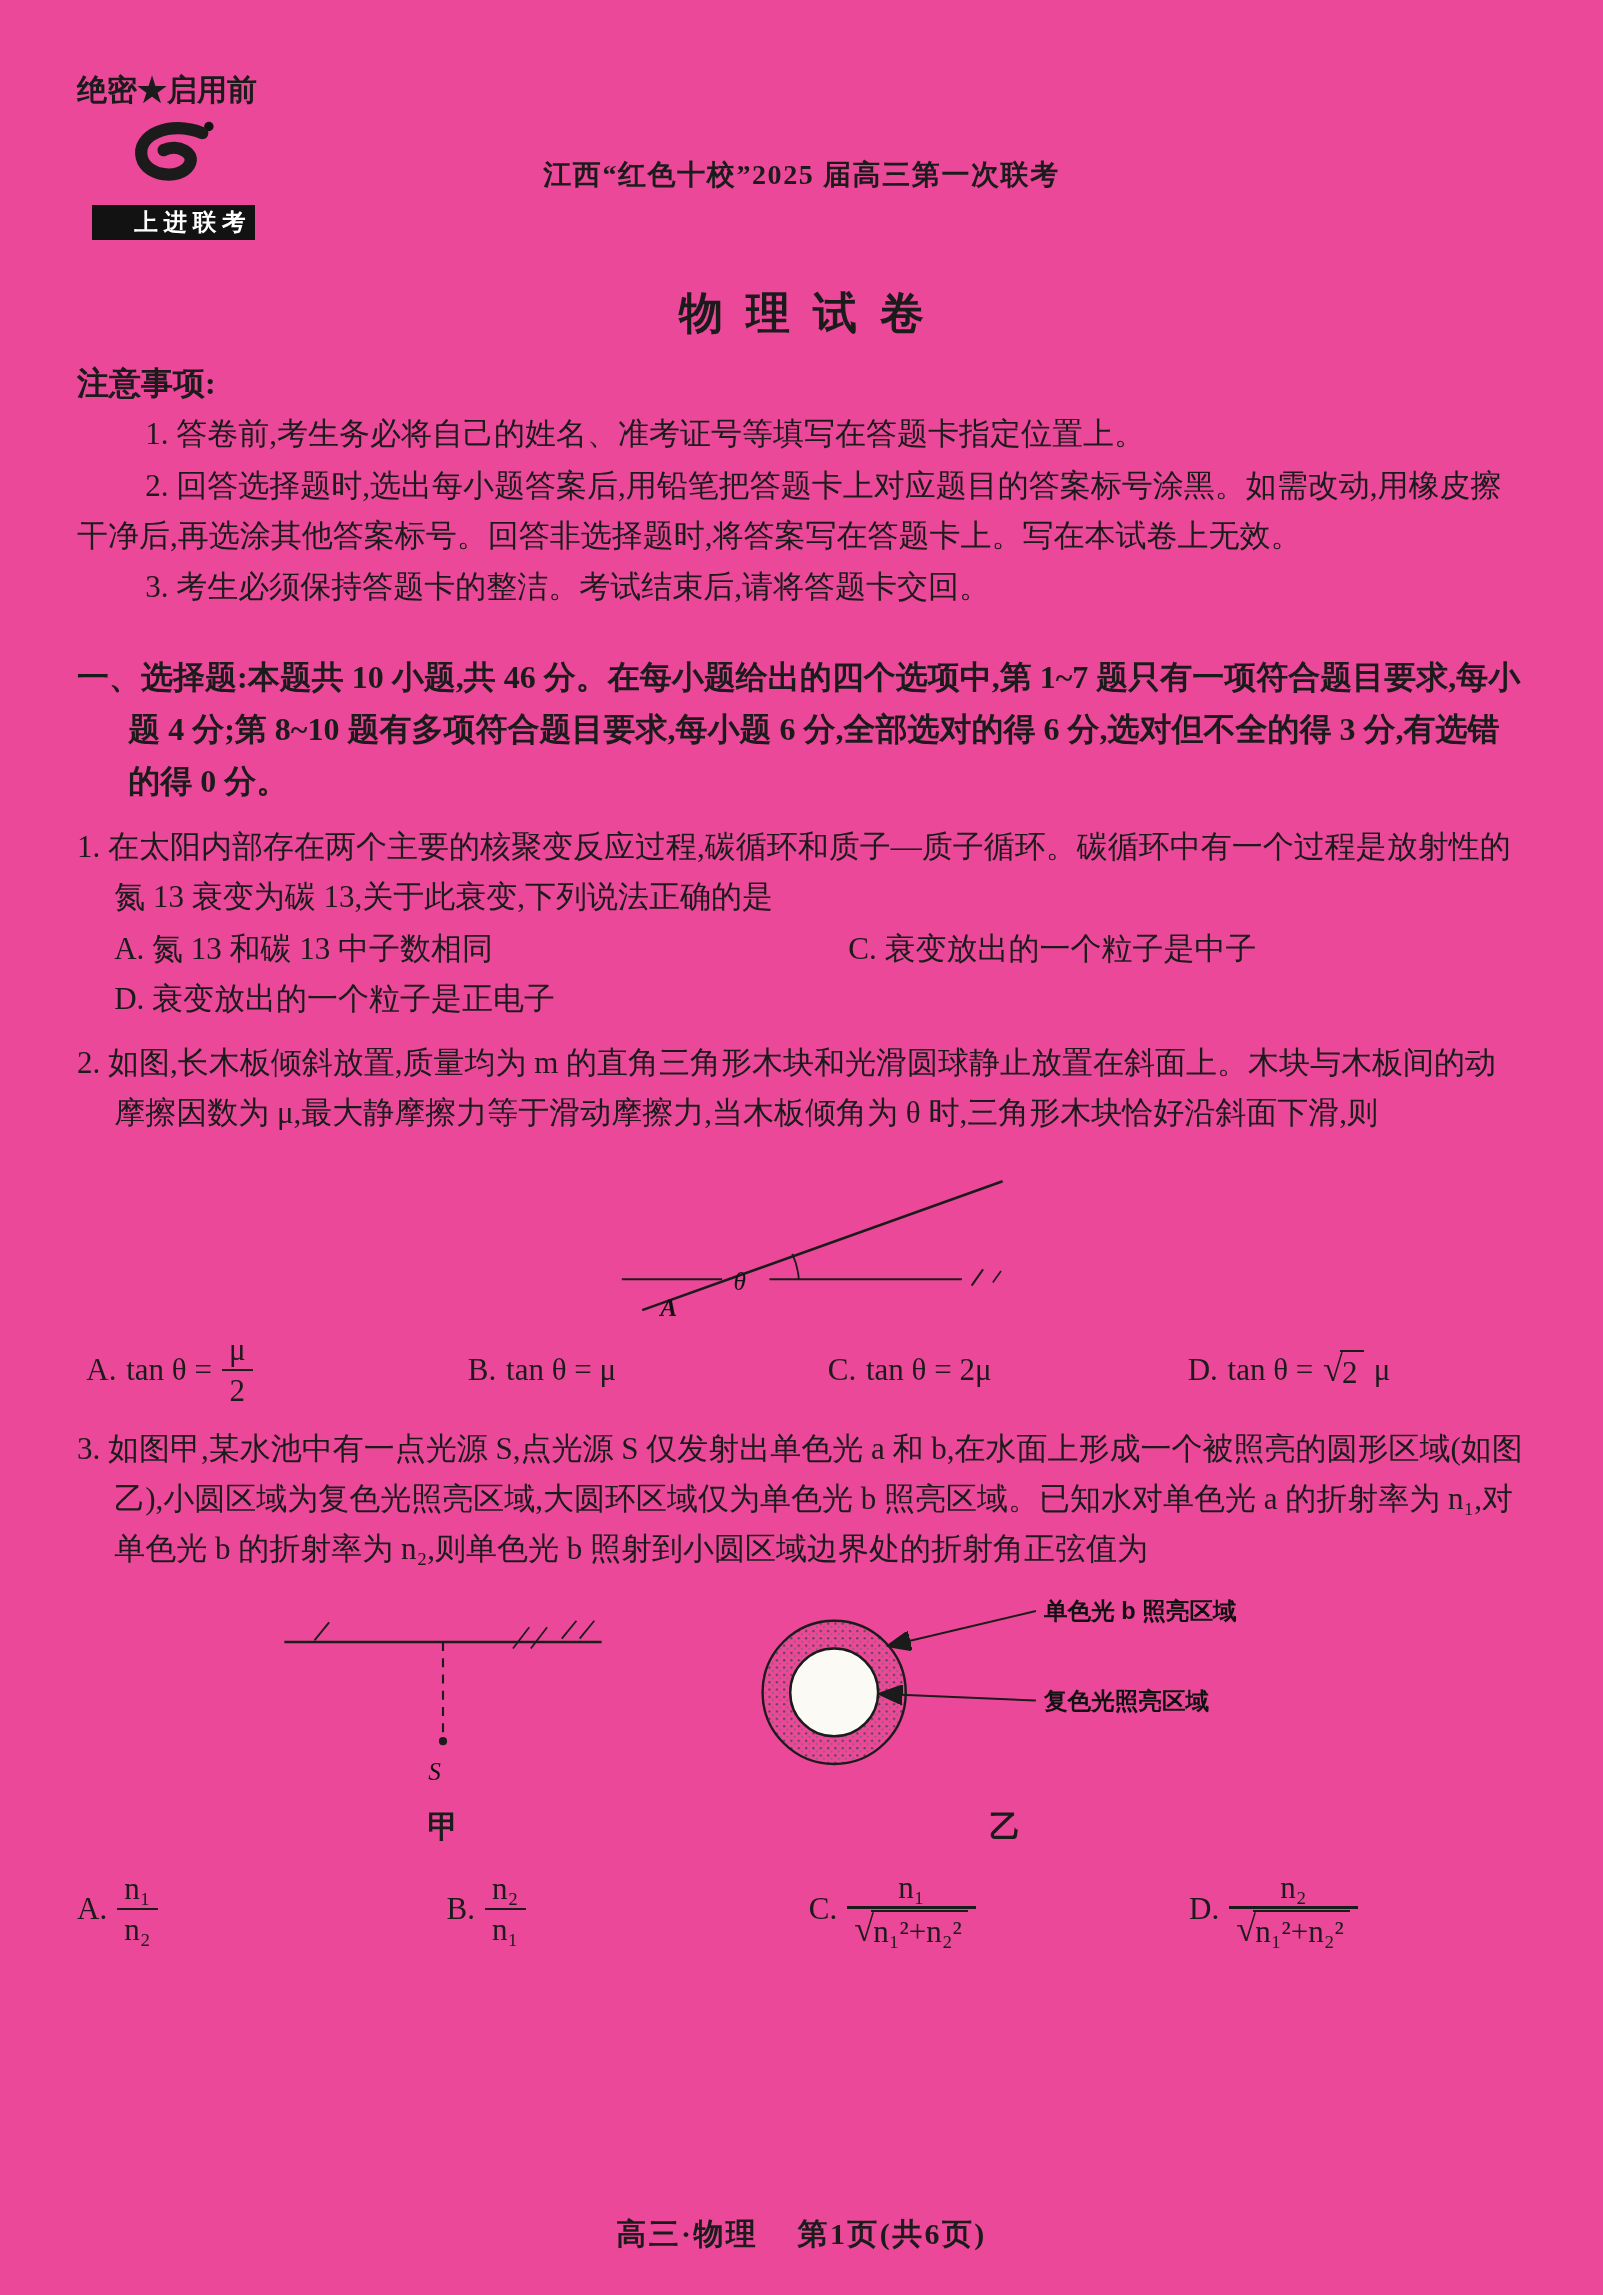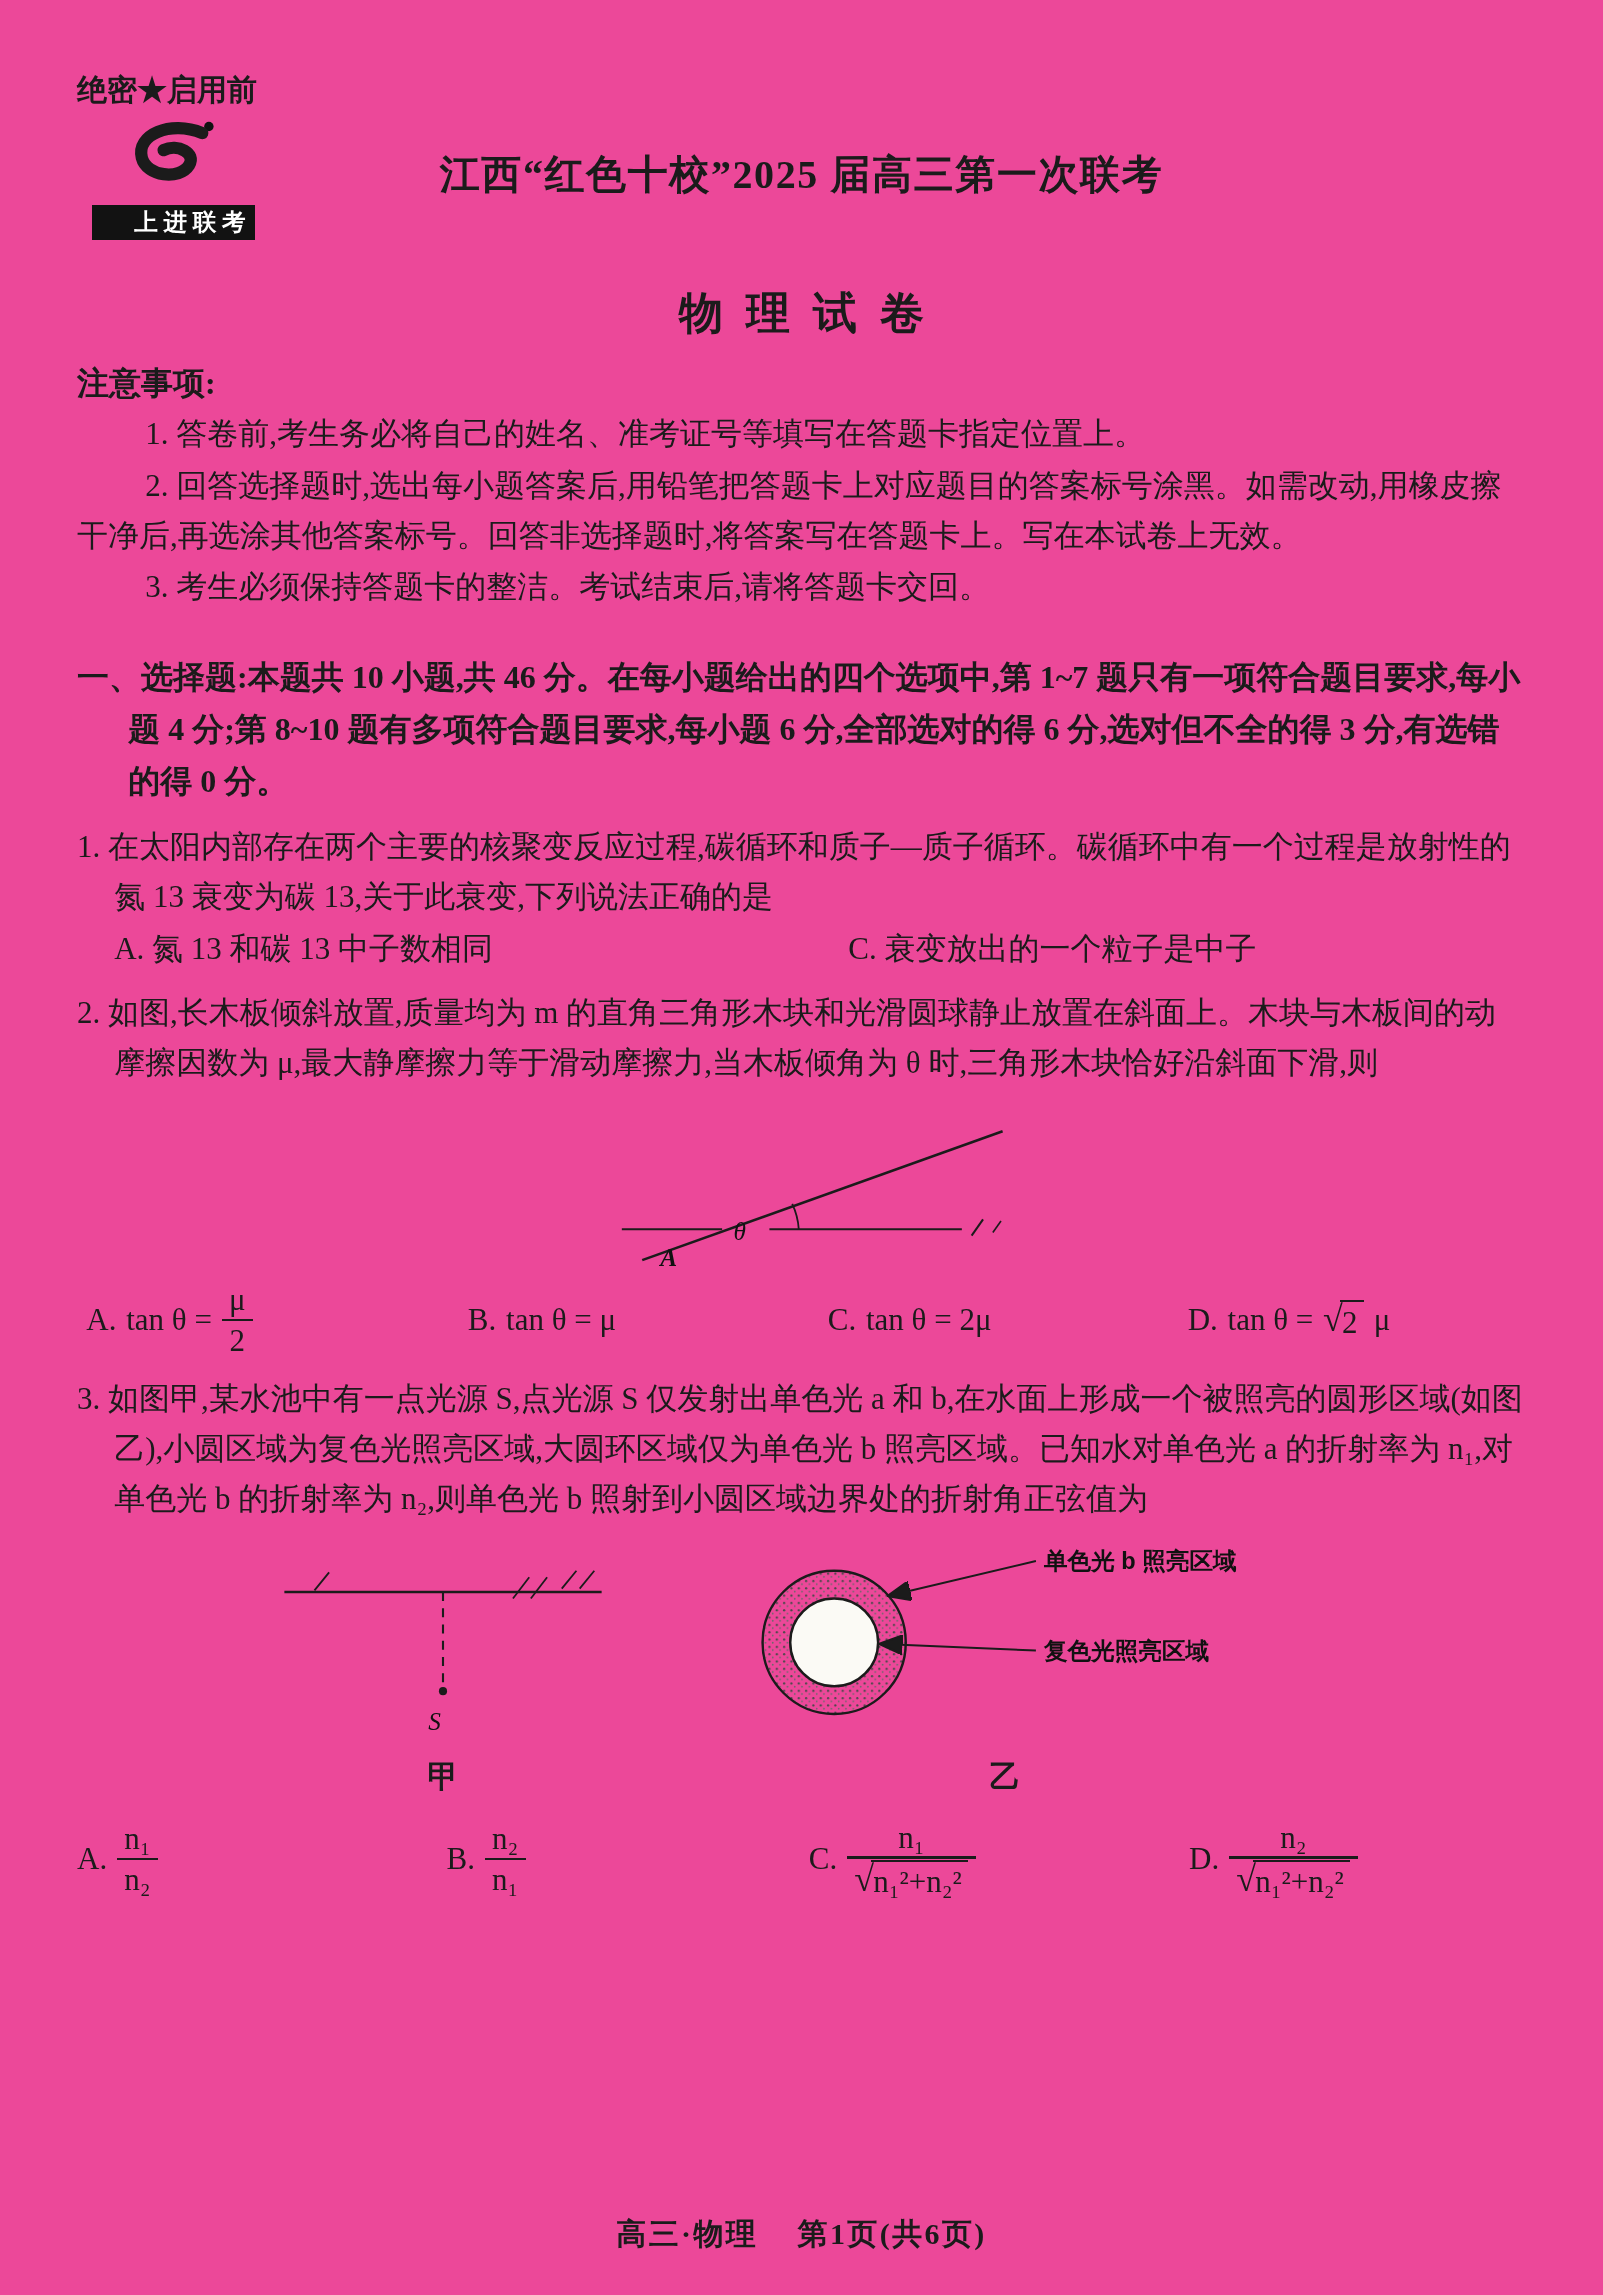--- a/index.html
+++ b/index.html
@@ -19,21 +19,21 @@
   .header{position:relative;height:151px;margin-top:6.5px;}
   .logo{position:absolute;left:14.7px;top:1.6px;width:163px;text-align:right;}
   .logo svg{display:block;margin:0 auto;}
   .logo-band{
     background:#121212;color:#ffffff;
     font-family:"Liberation Sans","DejaVu Sans",sans-serif;
     font-weight:bold;font-size:23.6px;line-height:34px;
     letter-spacing:5.7px;padding:0.8px 3.3px 0.8px 9px;margin-top:1.6px;
   }
   .exam-title{
-    text-align:center;font-size:40px;font-weight:bold;
+    text-align:center;font-size:28px;font-weight:bold;
     line-height:59px;padding-top:28px;letter-spacing:1.6px;
   }
   .paper-title{
     text-align:center;font-size:44px;font-weight:bold;
     letter-spacing:23px;text-indent:23px;line-height:69px;margin-top:11.4px;
   }
   .intro{margin:37px 0 0;text-indent:2.8em;}
   .notice-title{margin:9.8px 0 0;font-weight:bold;font-size:32px;}
   .notice{margin:1.6px 0 0;text-indent:2.2em;}
   .section-heading{
@@ -96,20 +96,21 @@
   <p class="notice">2. 回答选择题时,选出每小题答案后,用铅笔把答题卡上对应题目的答案标号涂黑。如需改动,用橡皮擦干净后,再选涂其他答案标号。回答非选择题时,将答案写在答题卡上。写在本试卷上无效。</p>
   <p class="notice">3. 考生必须保持答题卡的整洁。考试结束后,请将答题卡交回。</p>
 
   <p class="section-heading">一、选择题:本题共 10 小题,共 46 分。在每小题给出的四个选项中,第 1~7 题只有一项符合题目要求,每小题 4 分;第 8~10 题有多项符合题目要求,每小题 6 分,全部选对的得 6 分,选对但不全的得 3 分,有选错的得 0 分。</p>
 
   <div class="question">
     <p class="stem">1. 在太阳内部存在两个主要的核聚变反应过程,碳循环和质子—质子循环。碳循环中有一个过程是放射性的氮 13 衰变为碳 13,关于此衰变,下列说法正确的是</p>
     <div class="q1-opts">
       <span>A. 氮 13 和碳 13 中子数相同</span>
       <span>C. 衰变放出的一个粒子是中子</span>
+      <span>D. 衰变放出的一个粒子是正电子</span>
     </div>
   </div>
 
   <div class="question">
     <p class="stem">2. 如图,长木板倾斜放置,质量均为 m 的直角三角形木块和光滑圆球静止放置在斜面上。木块与木板间的动摩擦因数为 μ,最大静摩擦力等于滑动摩擦力,当木板倾角为 θ 时,三角形木块恰好沿斜面下滑,则</p>
 
     <svg class="figure-q2" width="424" height="173" viewBox="0 0 520 212" style="font-size:38px">
 
       <line x1="15" y1="162" x2="138" y2="162" stroke-width="2.5"></line>
       <line x1="196" y1="162" x2="432" y2="162" stroke-width="2.5"></line>

